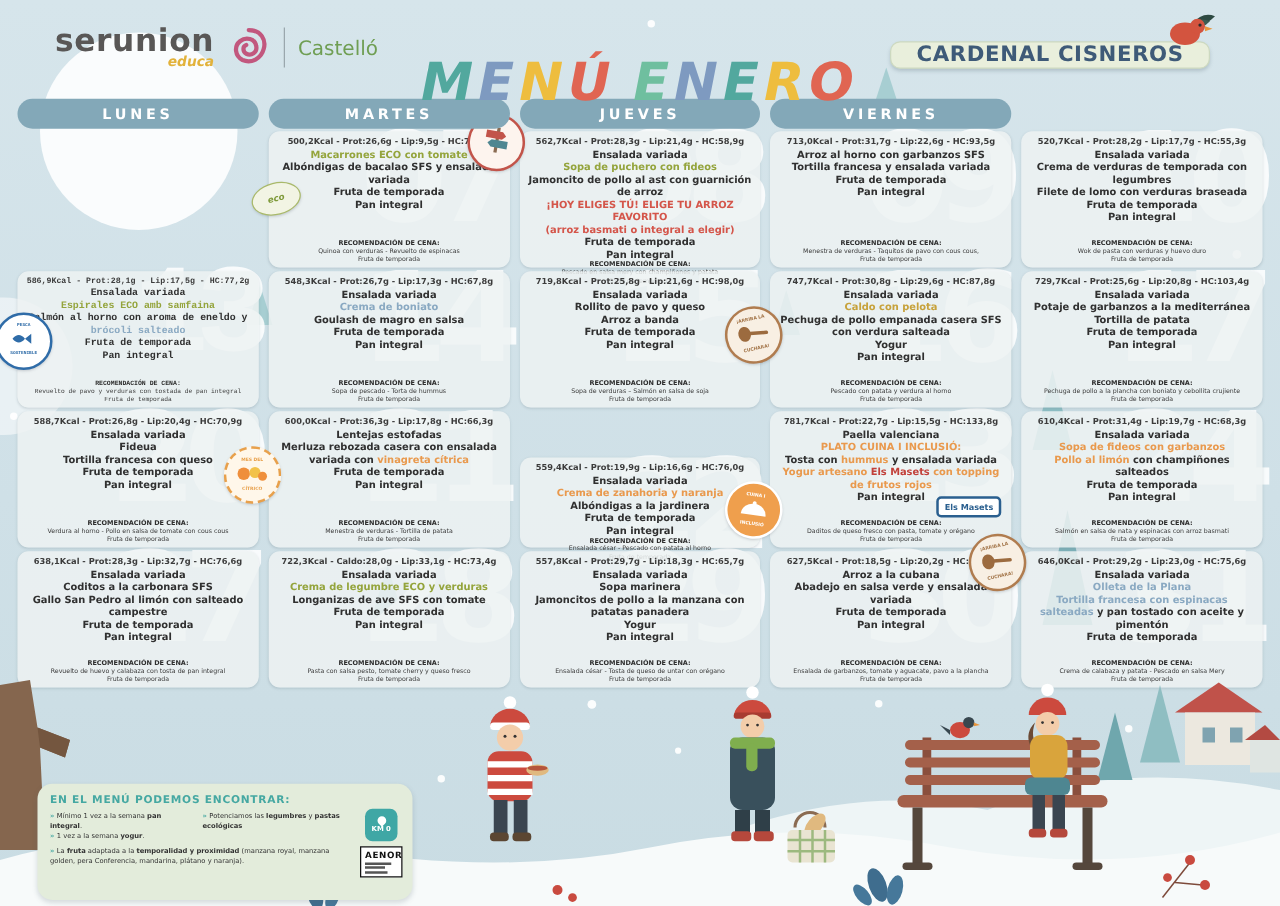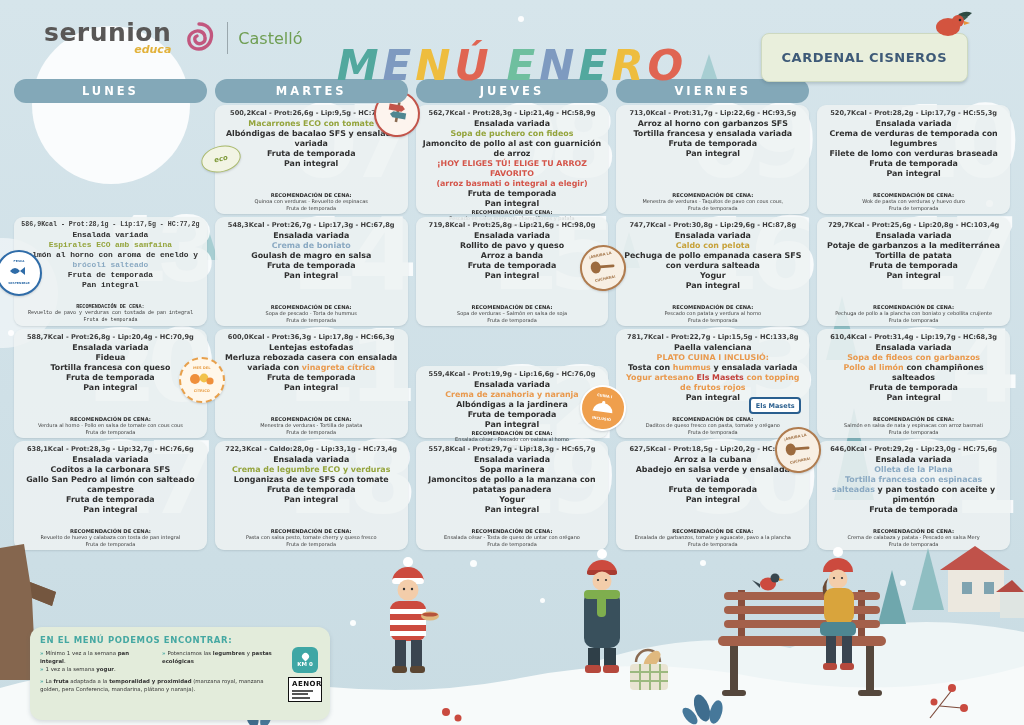--- a/index.html
+++ b/index.html
@@ -16,22 +16,22 @@
   
   .brand{position:absolute;left:44px;top:20px;display:flex;align-items:center;gap:10px;z-index:4;}
   .brand-text{display:flex;flex-direction:column;align-items:flex-end;}
   .brand-name{font-size:25px;font-weight:700;color:#595756;letter-spacing:.5px;line-height:1;}
   .brand-sub{font-size:11px;font-style:italic;font-weight:700;color:#e2b23b;margin-top:-2px;}
   .brand-divider{width:1px;height:32px;background:#9aa7ad;}
   .brand-region{font-size:16px;color:#6f9e53;}
   .title{position:absolute;left:50%;top:13px;transform:translateX(-50%);font-size:42px;font-weight:700;letter-spacing:4px;white-space:nowrap;z-index:3;font-style:italic;}
   .title .sp{display:inline-block;width:14px;}
   .school-wrap{position:absolute;right:56px;top:33px;z-index:4;}
-  .school-badge{background:#e9efdc;border:1px solid #cdd9c0;border-radius:8px;padding:16px 20px;
-    font-size:13px;font-weight:700;color:#3e5a78;letter-spacing:.5px;box-shadow:0 2px 3px rgba(80,100,110,.25);}
+  .school-badge{background:#e9efdc;border:1px solid #cdd9c0;border-radius:8px;padding:0 20px;
+    font-size:17px;font-weight:700;color:#3e5a78;letter-spacing:.5px;box-shadow:0 2px 3px rgba(80,100,110,.25);}
   .bird-top{position:absolute;right:-8px;top:-26px;}
   
   .pills{position:absolute;left:14px;right:14px;top:79px;display:grid;grid-template-columns:repeat(5,1fr);gap:8px;z-index:2;}
   .pill{background:#83a8b8;color:#fff;border-radius:14px;text-align:center;
     font-size:11.5px;font-weight:700;letter-spacing:3px;line-height:24px;height:24px;}
   
   .grid{position:absolute;left:14px;right:14px;top:105px;display:grid;
     grid-template-columns:repeat(5,1fr);grid-template-rows:repeat(4,109px);gap:3px 8px;z-index:1;}
   .cell{position:relative;}
   .daynum{position:absolute;right:0;top:-12px;font-size:100px;font-weight:700;

